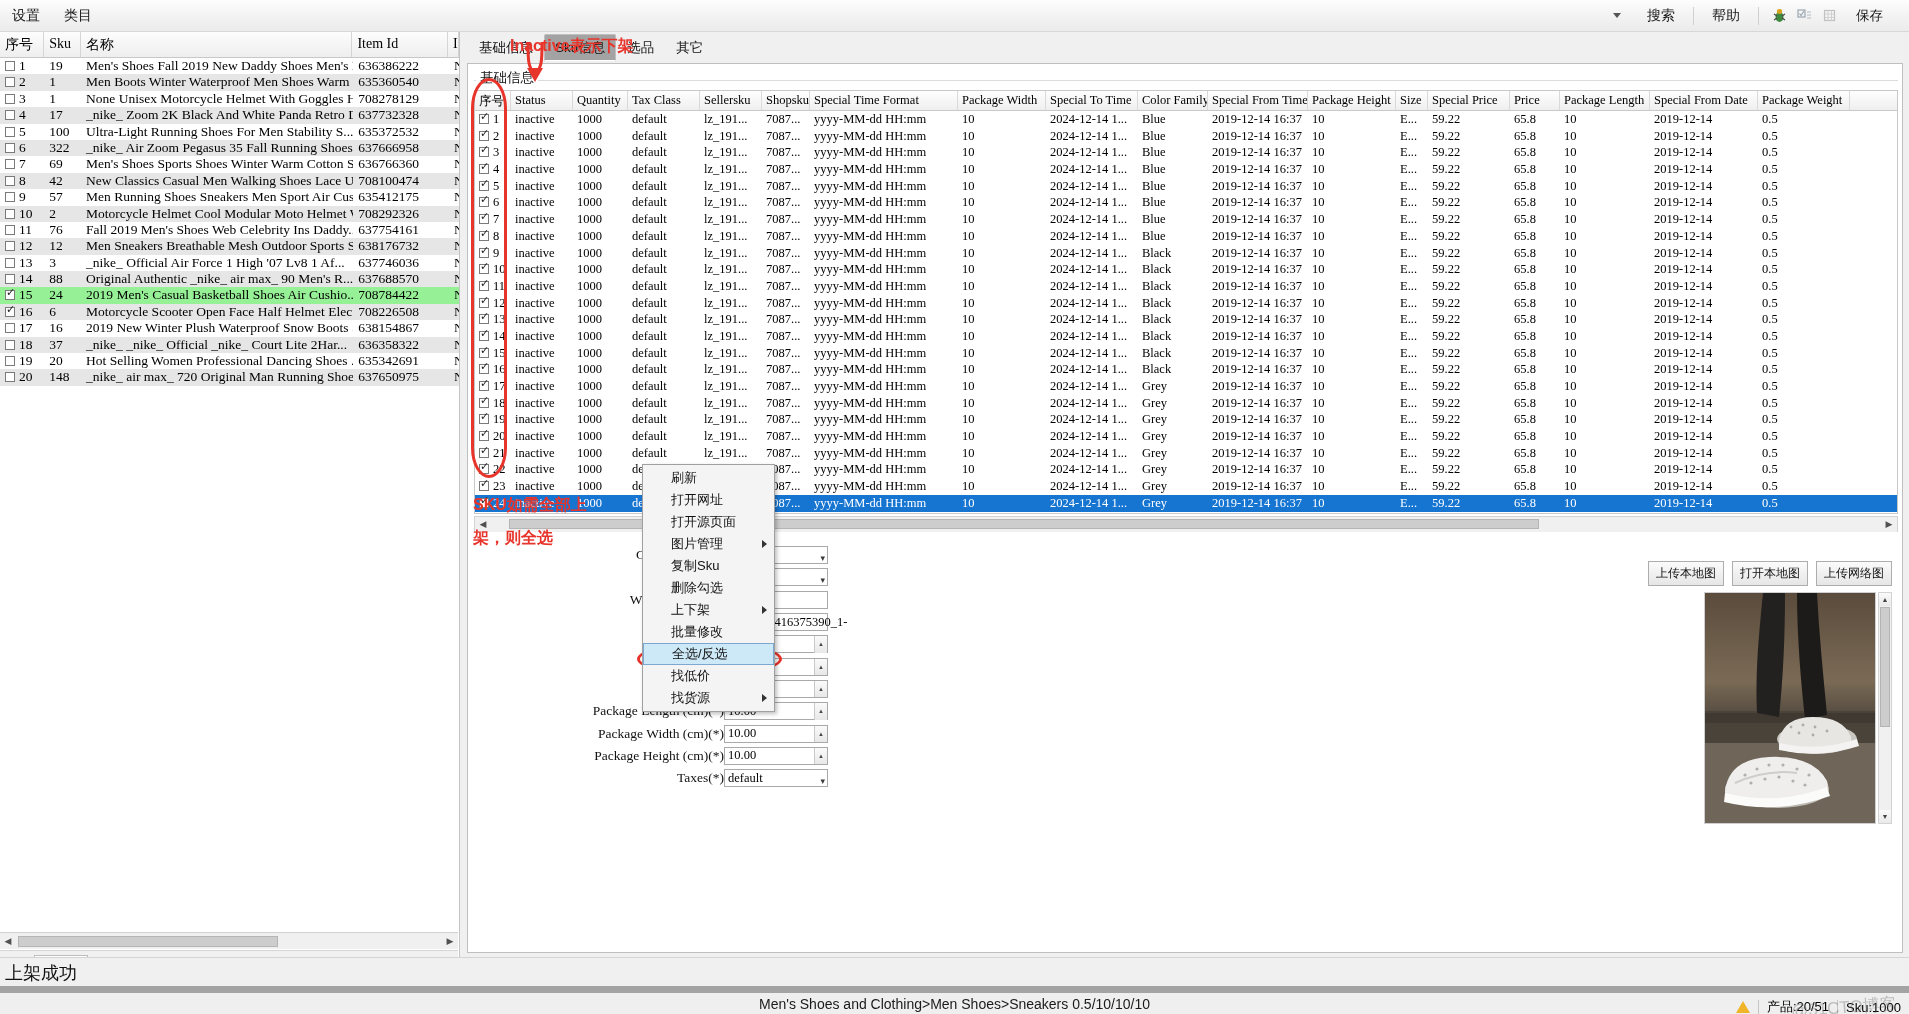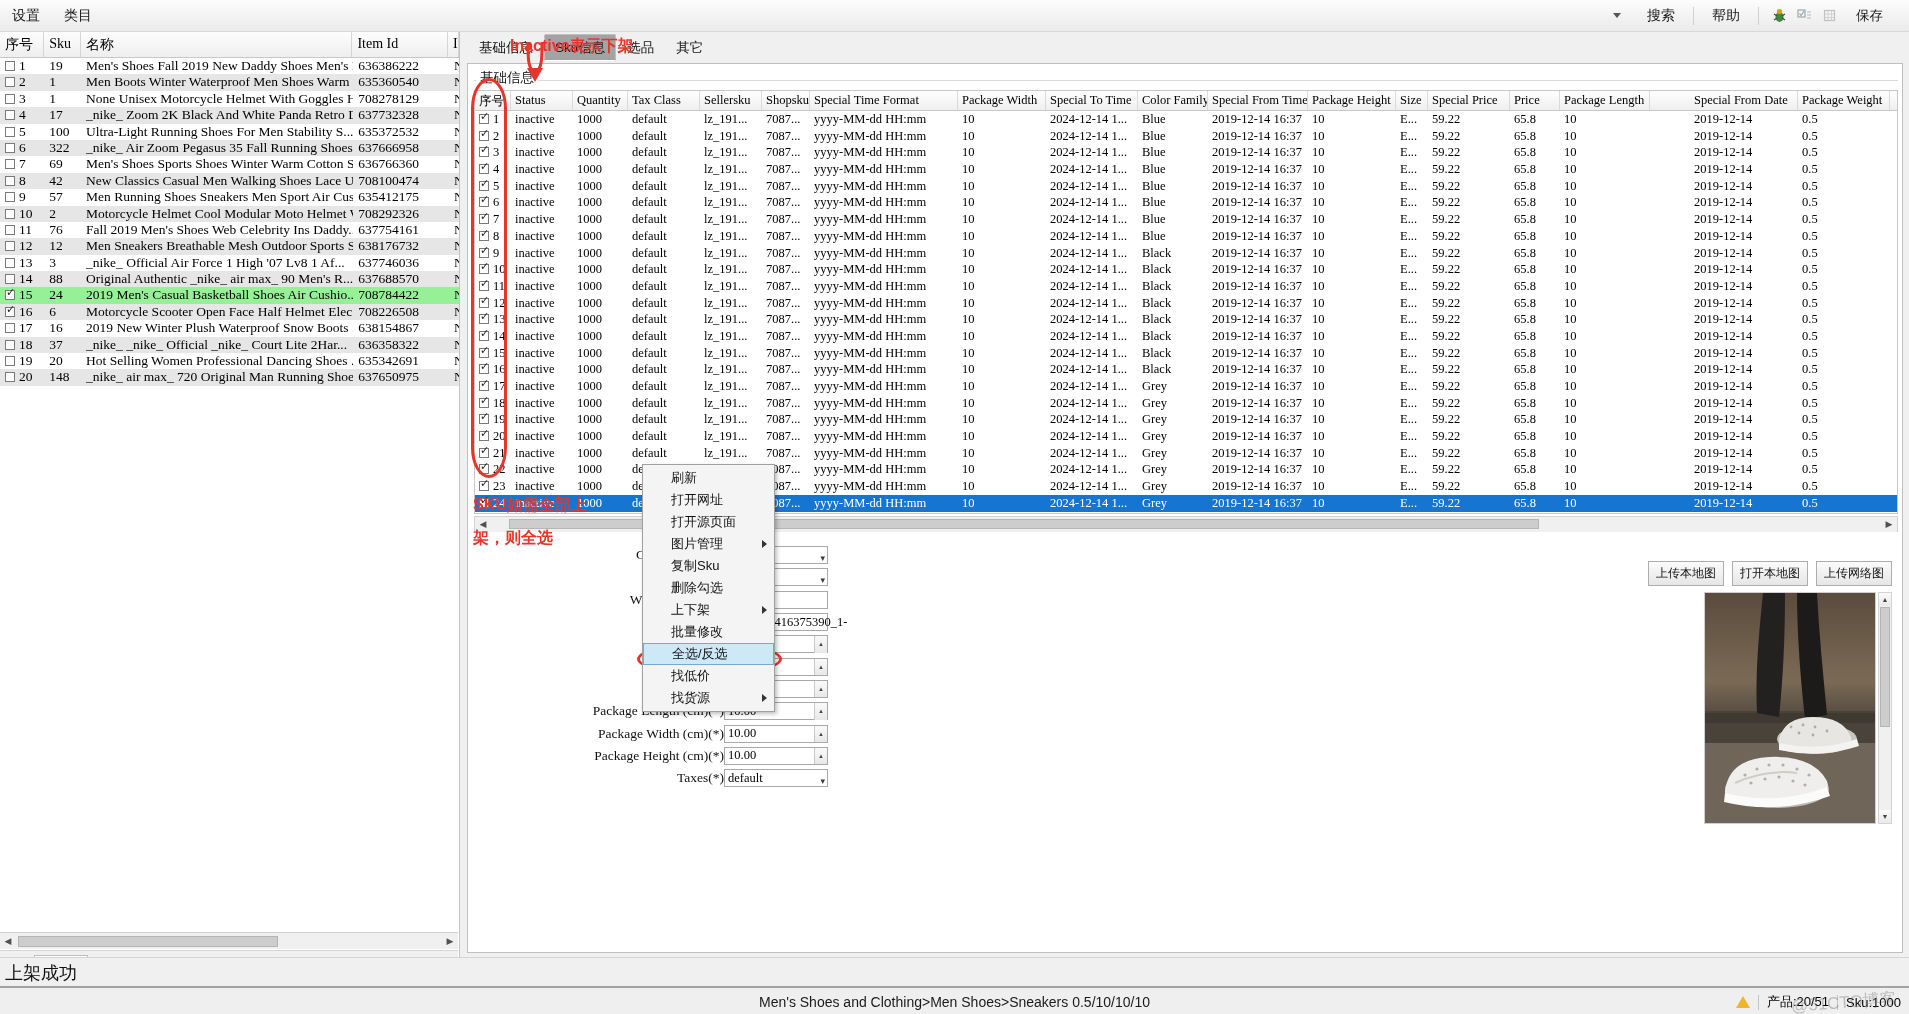--- a/index.html
+++ b/index.html
@@ -99,21 +99,21 @@
   }
   .sk-head{ display:flex; height:20px; background:linear-gradient(to bottom,#fefefe,#efefef); border-bottom:1px solid #c9c9c9;
             font-family:"Liberation Serif",serif; font-size:12.5px; }
   .sk-head > div{ border-right:1px solid #dadada; padding:2px 4px; white-space:nowrap; overflow:hidden;}
   .sk-row{ display:flex; height:16.7px; font-family:"Liberation Serif",serif; font-size:12.5px; }
   .sk-row > div{ padding:0 4px; line-height:16.7px; white-space:nowrap; overflow:hidden; }
   .sk-row.sel{ background:#1675d1; color:#fff; }
   .k0{width:36px;} .k1{width:62px;} .k2{width:55px;} .k3{width:72px;} .k4{width:62px;}
   .k5{width:48px;} .k6{width:148px;} .k7{width:88px;} .k8{width:92px;} .k9{width:70px;}
   .k10{width:100px;} .k11{width:88px;} .k12{width:32px;} .k13{width:82px;} .k14{width:50px;}
-  .k15{width:90px;} .k16{width:108px;margin-left:40px;} .k17{width:92px;}
+  .k15{width:90px;} .k16{width:108px;} .k17{width:92px;}
 
   .sku-hscroll{
     position:absolute;left:6px;top:452px;width:1424px;height:16px;background:#f0f0f0;
     border:1px solid #d3d3d3;display:flex;align-items:center;
   }
   .sku-hscroll .hs-thumb{width:1030px;left:18px;top:2px;height:10px;}
 
   
   .form{ position:absolute; left:8px; top:480px; width:420px; }
   .frow{ display:flex; align-items:center; height:22.3px; margin-bottom:0px;text-align:right;}
@@ -158,21 +158,21 @@
 
   
   .redtext{ position:absolute; color:#e8352c; font-size:16px; font-weight:600; z-index:55; }
   .red-ellipse{
     position:absolute; border:3px solid #e8352c; border-radius:50%; z-index:56; pointer-events:none;
   }
 
   
   .status-area{ position:absolute; left:0; top:957px; width:1909px; height:57px; background:#f0f0f0; border-top:1px solid #d4d4d4;}
   .msg-line{ position:absolute; left:5px; top:3px; font-size:18px; color:#111; }
-  .bread{ position:absolute; left:0; top:28px; width:1909px; height:29px; background:#efefef; border-top:2px solid #a3a3a3; display:flex; align-items:center; }
+  .bread{ position:absolute; left:0; top:28px; width:1909px; height:29px; background:#efefef; border-top:7px solid #a3a3a3; display:flex; align-items:center; }
   .bread-text{ margin:0 auto; font-size:14px; color:#1a1a1a;}
   .bread-right{ position:absolute; right:8px; top:5px; display:flex; align-items:center; gap:8px; font-size:13px;}
   .warn-tri{ width:0;height:0;border-left:7px solid transparent;border-right:7px solid transparent;border-bottom:12px solid #f0b429; position:relative;}
   .vsep{ width:1px; height:15px; background:#c5c5c5;}
   .watermark{ position:absolute; right:4px; top:-2px; font-size:17px; color:rgba(120,120,120,.42); transform:rotate(-4deg); white-space:nowrap;}
 
   
   .ticon{ width:20px;height:20px;display:inline-flex;align-items:center;justify-content:center;margin-right:5px;}
 </style>
 </head>

